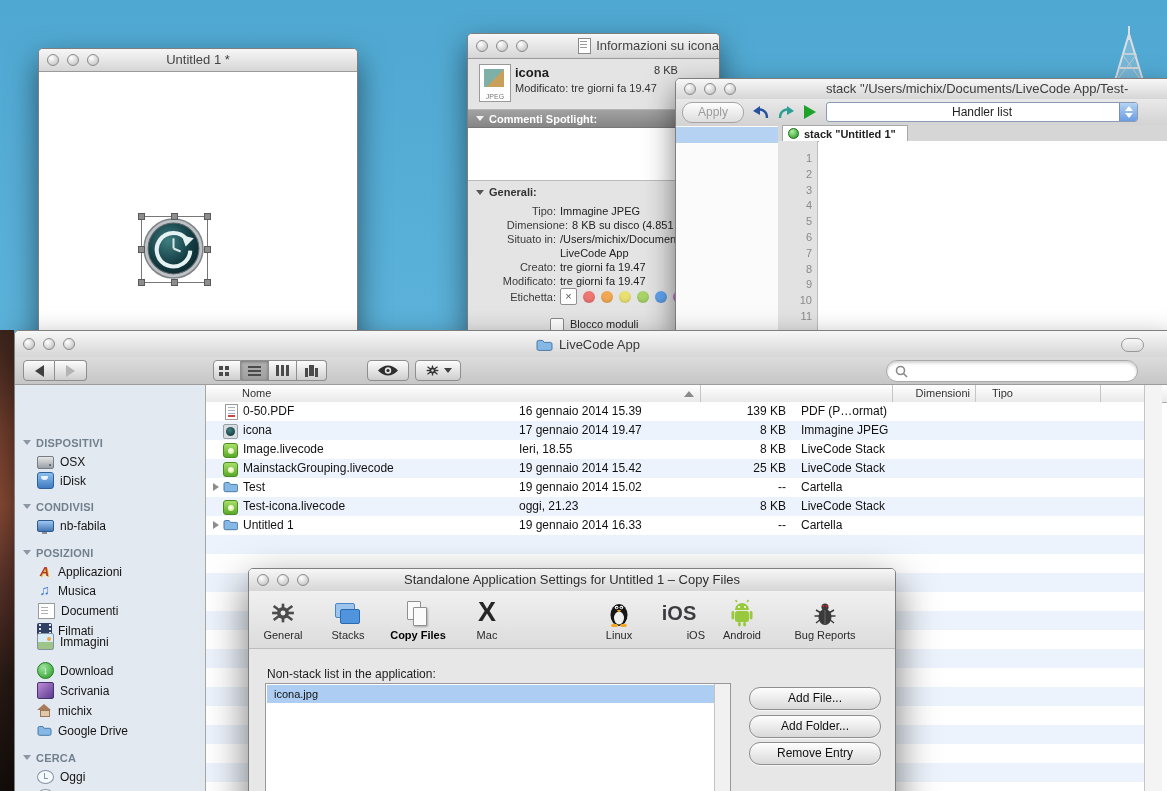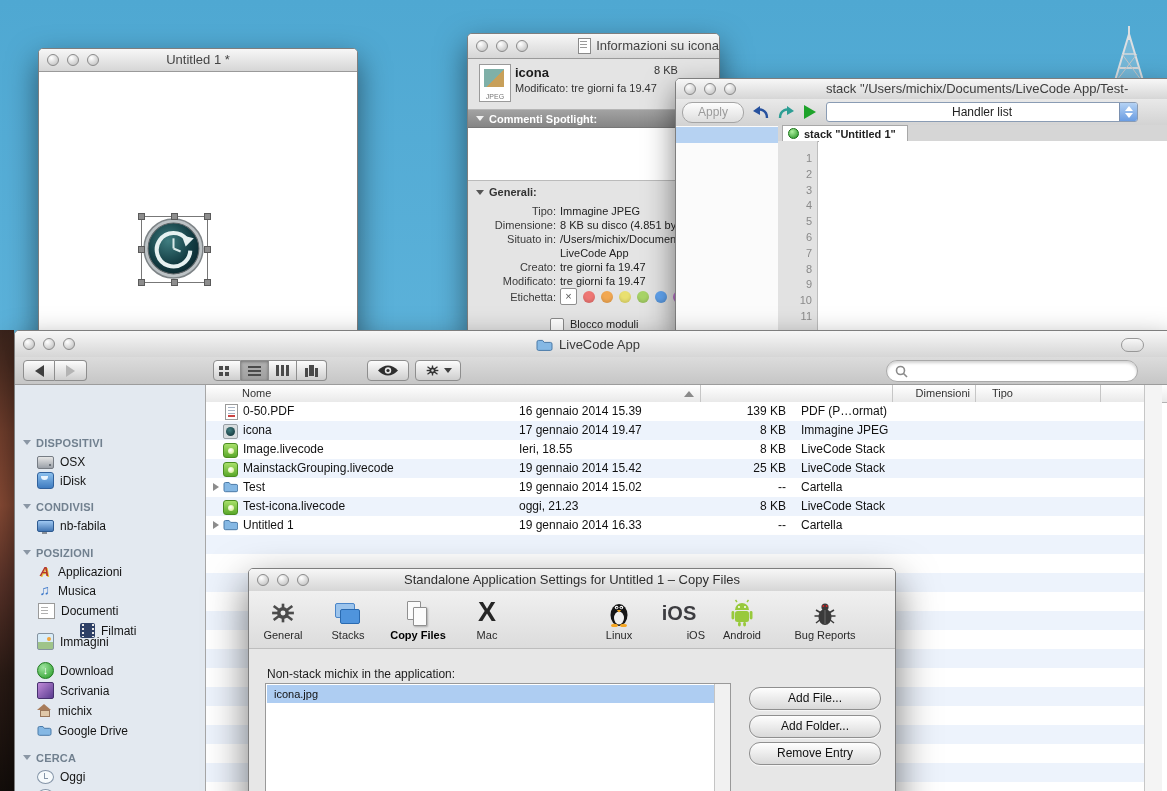--- a/index.html
+++ b/index.html
@@ -267,21 +267,21 @@
     <div class="abs spot-box"></div>
 
     <div class="abs gen-head">
       <span class="tri-down-d"></span>
       <span>Generali:</span>
     </div>
     <div class="inf-row" style="top:170px;">
       <span class="lab">Tipo:</span>
       <span class="val">Immagine JPEG</span>
     </div>
-    <div class="inf-row" style="top:184px;">
+    <div class="inf-row" style="top:184px;padding-left:12px;">
       <span class="lab">Dimensione:</span>
       <span class="val">8 KB su disco (4.851 byte)</span>
     </div>
     <div class="inf-row" style="top:198px;">
       <span class="lab">Situato in:</span>
       <span class="val">/Users/michix/Documents/</span>
     </div>
     <div class="inf-row" style="top:212px;">
       <span class="lab"></span>
       <span class="val">LiveCode App</span>
@@ -458,21 +458,21 @@
           <span>Applicazioni</span>
         </div>
       <div class="sb-row sb-item" style="top:196px;">
           <span class="ic ic-music">♫</span>
           <span>Musica</span>
         </div>
       <div class="sb-row sb-item" style="top:216px;">
           <span class="ic ic-doc"></span>
           <span>Documenti</span>
         </div>
-      <div class="sb-row sb-item" style="top:236px;margin-left:43px;">
+      <div class="sb-row sb-item" style="top:236px;">
           <span class="ic ic-film"></span>
           <span>Filmati</span>
         </div>
       <div class="sb-row sb-item" style="top:247px;">
           <span class="ic ic-image"></span>
           <span>Immagini</span>
         </div>
       <div class="sb-row sb-item" style="top:276px;">
           <span class="ic ic-download"></span>
           <span>Download</span>
@@ -680,21 +680,21 @@
           <circle cx="13" cy="6" r="3.6" fill="#3a3a3a"></circle>
           <circle cx="11.4" cy="5" r="1" fill="#d22"></circle>
               <circle cx="14.6" cy="5" r="1" fill="#d22"></circle>
           <ellipse cx="13" cy="16" rx="6.5" ry="8" fill="#3a3a3a"></ellipse>
           <line x1="13" y1="9" x2="13" y2="23" stroke="#6a6a6a" stroke-width="1"></line>
         </svg>
           </div>
         <div class="dlabel">Bug Reports</div>
       </div>
     </div>
-    <div class="d-files-label">Non-stack michix in the application:</div>
+    <div class="d-files-label">Non-stack list in the application:</div>
     <div class="d-list">
       <div class="d-list-row">icona.jpg</div>
       <div class="d-list-scroll"></div>
     </div>
     <div class="d-btn" style="top:118px;">Add File...</div>
     <div class="d-btn" style="top:146px;">Add Folder...</div>
     <div class="d-btn" style="top:173px;">Remove Entry</div>
   </div>
 
 </div>

